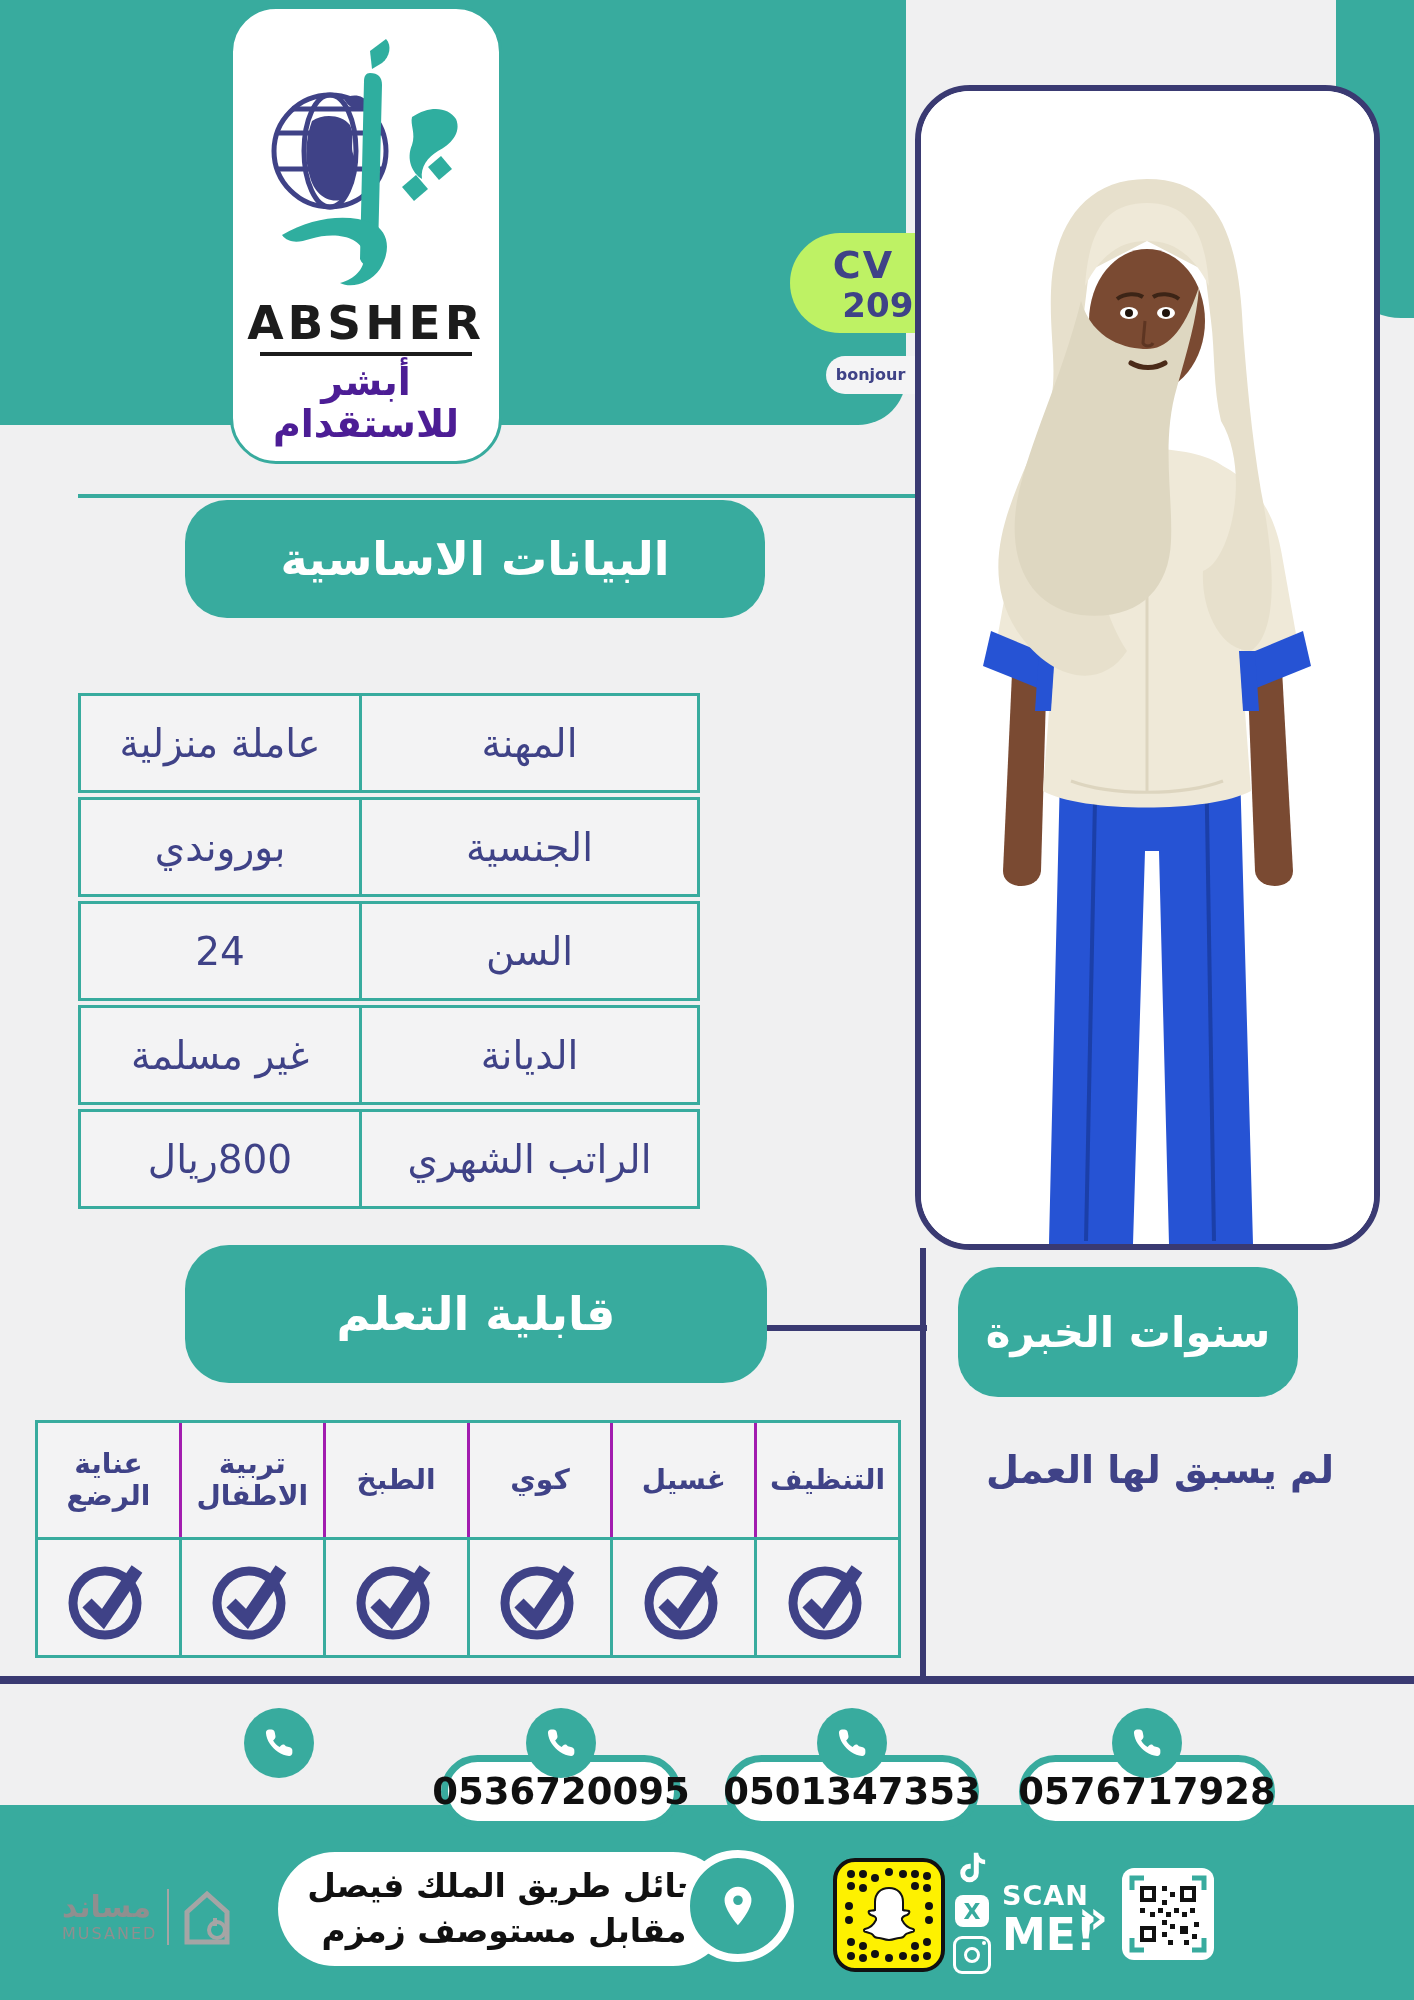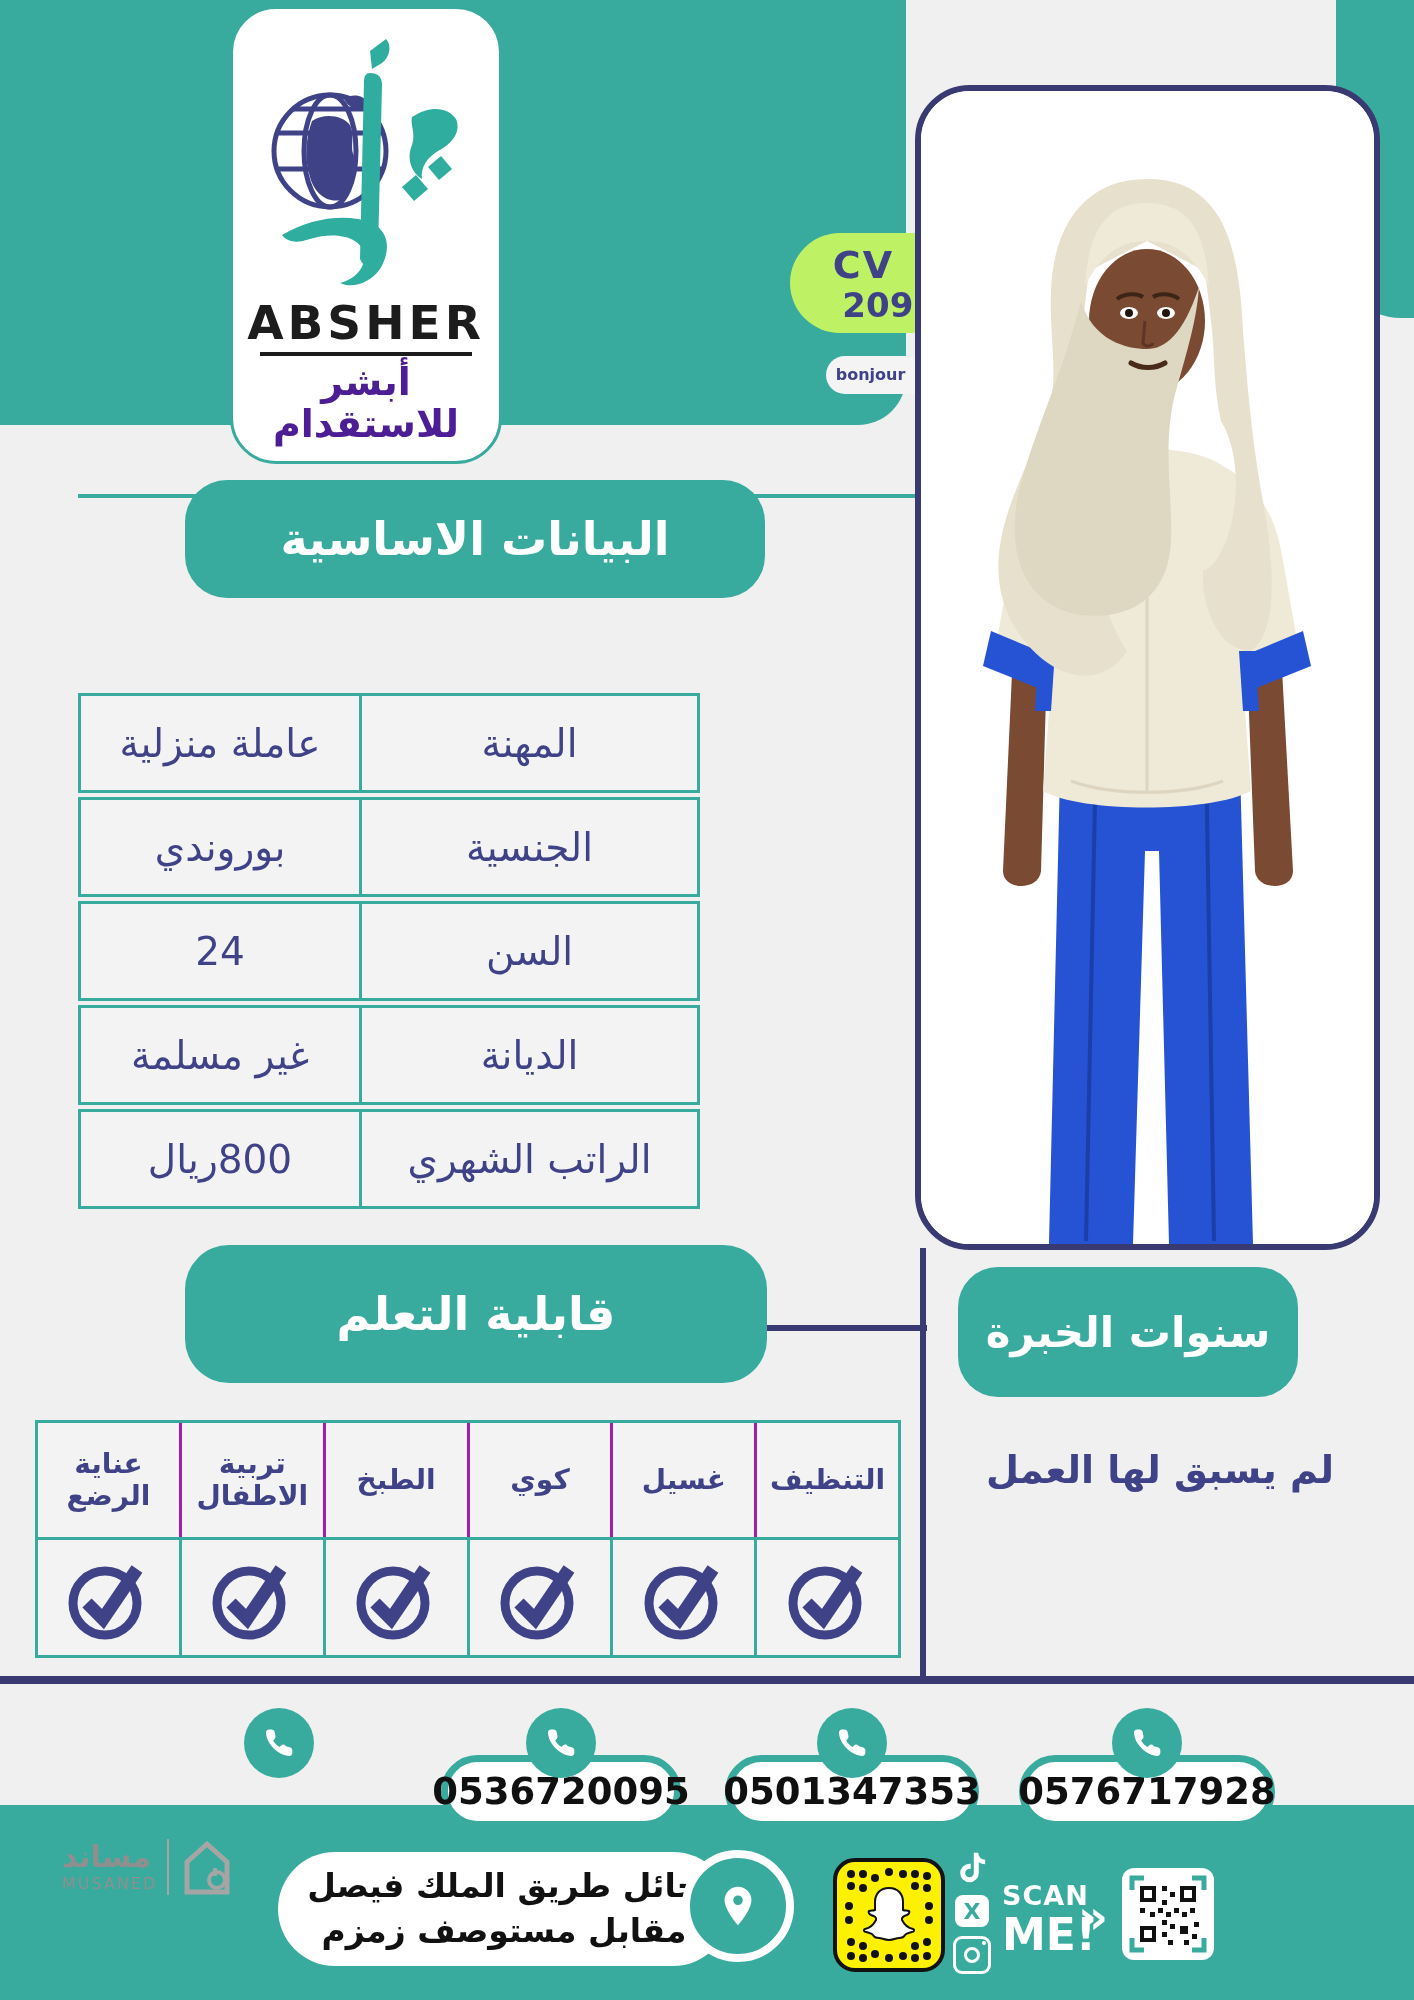--- a/index.html
+++ b/index.html
@@ -20,21 +20,21 @@
   .brand-ar{font-size:38px;font-weight:bold;color:#4c1d95;line-height:1.1;}
   
   .cv-pill{left:790px;top:233px;width:147px;height:100px;background:#bef264;border-radius:50px 0 0 50px;color:#3f4287;text-align:center;padding-top:12px;box-sizing:border-box;}
   .cv-label{font-size:38px;font-weight:bold;line-height:1.1;letter-spacing:2px;}
   .cv-number{font-size:34px;font-weight:bold;line-height:1.1;text-align:right;}
   .bonjour-pill{left:826px;top:356px;width:89px;height:38px;background:#f4f4f5;border-radius:19px 0 0 19px;color:#3f4287;font-size:16px;font-weight:bold;text-align:center;line-height:38px;}
   
   .photo-card{left:915px;top:85px;width:465px;height:1165px;background:#fff;border:6px solid #3a3a72;border-radius:55px;box-sizing:border-box;overflow:hidden;}
   
   .sec{background:#38ab9e;color:#fff;font-weight:bold;text-align:center;display:flex;align-items:center;justify-content:center;}
-  .sec-basic{left:185px;top:480px;width:580px;height:118px;border-radius:42px;font-size:46px;}
+  .sec-basic{left:185px;top:500px;width:580px;height:118px;border-radius:42px;font-size:46px;}
   .sec-learn{left:185px;top:1245px;width:582px;height:138px;border-radius:44px;font-size:46px;}
   .sec-exp{left:958px;top:1267px;width:340px;height:130px;border-radius:40px;font-size:42px;}
   .teal-connector{left:78px;top:494px;width:837px;height:4px;background:#38ab9e;}
   .navy-connector{left:767px;top:1325px;width:160px;height:6px;background:#3a3a72;}
   .navy-vline{left:920px;top:1248px;width:6px;height:434px;background:#3a3a72;}
   .navy-divider{left:0;top:1676px;width:1414px;height:8px;background:#3a3a72;}
   
   .btable{left:78px;top:693px;width:622px;}
   .btable .row{direction:rtl;display:flex;border:3px solid #38ab9e;box-sizing:border-box;height:100px;margin-bottom:4px;background:#f3f3f4;}
   .btable .cell{display:flex;align-items:center;justify-content:center;color:#3f4287;font-weight:normal;font-size:39px;box-sizing:border-box;}
@@ -48,21 +48,21 @@
   .skills .hrow .scell{border-left:3px solid #a21caf;}
   .skills .crow .scell{border-left:3px solid #38ab9e;}
   .skills .hrow .scell:last-child,.skills .crow .scell:last-child{border-left:none;}
   .exp-note{left:945px;top:1448px;width:430px;text-align:center;color:#3f4287;font-weight:bold;font-size:38px;}
   
   .band-bottom{left:0;top:1805px;width:1414px;height:195px;background:#38ab9e;}
   .phone-pill{top:1755px;height:73px;background:#fff;border:7px solid #38ab9e;border-radius:40px;box-sizing:border-box;display:flex;align-items:center;justify-content:center;font-size:37px;font-weight:bold;color:#101010;letter-spacing:0px;}
   .phone-circle{top:1708px;width:70px;height:70px;border-radius:50%;background:#38ab9e;display:flex;align-items:center;justify-content:center;}
   .addr-pill{left:278px;top:1852px;width:452px;height:114px;background:#fff;border-radius:57px;display:flex;flex-direction:column;align-items:center;justify-content:center;color:#111;font-weight:bold;font-size:33px;line-height:1.35;text-align:center;direction:rtl;}
   .loc-circle{left:682px;top:1850px;width:112px;height:112px;border-radius:50%;background:#38ab9e;border:8px solid #fff;box-sizing:border-box;display:flex;align-items:center;justify-content:center;}
-  .musaned{left:62px;top:1832px;width:210px;height:70px;color:#8f8f8f;display:flex;align-items:center;gap:10px;}
+  .musaned{left:62px;top:1882px;width:210px;height:70px;color:#8f8f8f;display:flex;align-items:center;gap:10px;}
   .musaned .ar{font-size:30px;font-weight:bold;line-height:1;}
   .musaned .en{font-size:16px;letter-spacing:2px;line-height:1;margin-top:4px;}
   .musaned .bar{width:2px;height:56px;background:#a5a5a5;}
   .snap{left:833px;top:1858px;width:112px;height:114px;background:#fef100;border:4px solid #111;border-radius:22px;box-sizing:border-box;}
   .social-col{left:950px;top:1850px;width:44px;display:flex;flex-direction:column;align-items:center;gap:9px;color:#fff;}
   .xbox{width:34px;height:32px;background:#fff;border-radius:8px;color:#38ab9e;font-weight:bold;font-size:22px;display:flex;align-items:center;justify-content:center;}
   .igbox{width:32px;height:32px;border:3px solid #fff;border-radius:9px;position:relative;}
   .igbox::before{content:"";position:absolute;left:8px;top:8px;width:10px;height:10px;border:3px solid #fff;border-radius:50%;}
   .igbox::after{content:"";position:absolute;right:2px;top:2px;width:4px;height:4px;background:#fff;border-radius:50%;}
   .scanme{left:1002px;top:1882px;color:#fff;line-height:1;}

